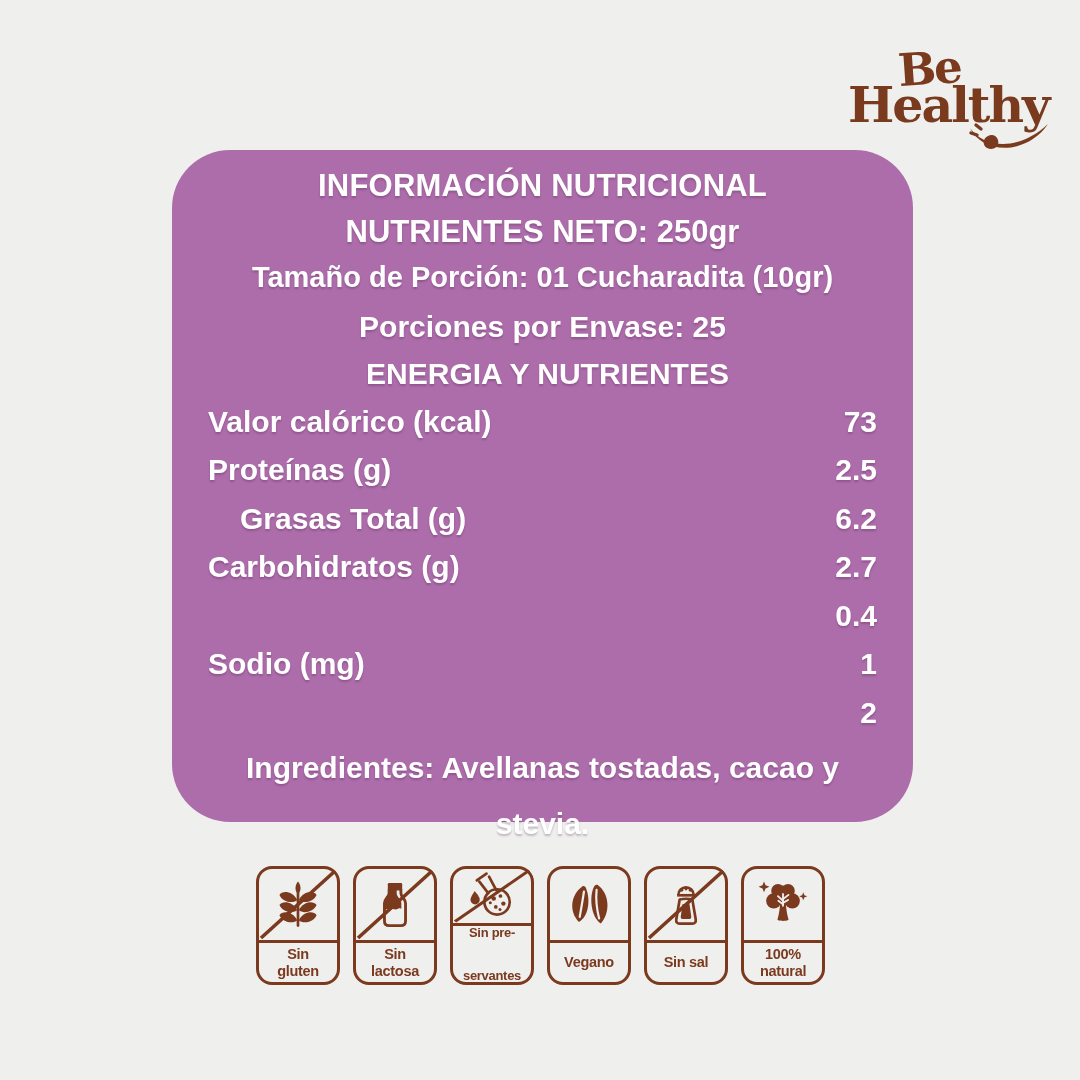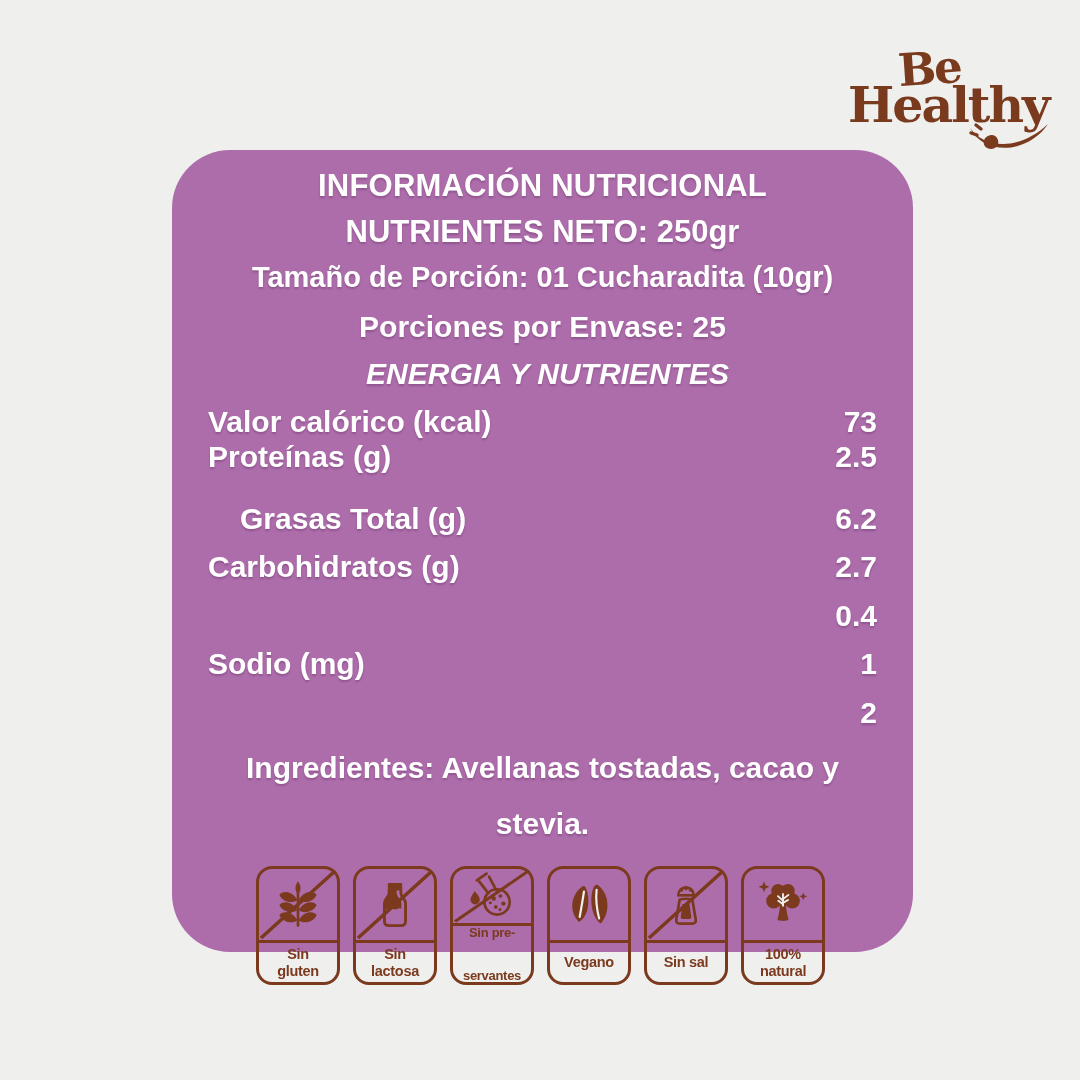--- a/index.html
+++ b/index.html
@@ -18,30 +18,30 @@
   }
   .logo-healthy{
     position:absolute;left:8px;top:36px;
     font-family:"DejaVu Serif",serif;font-weight:bold;
     font-size:49px;letter-spacing:-2px;
   }
   .logo-swoosh{position:absolute;left:122px;top:80px;width:90px;height:34px;}
 
   
   .panel{
-    position:absolute;left:172px;top:150px;width:741px;height:802px;
+    position:absolute;left:172px;top:150px;width:741px;height:672px;
     background:#ad6dab;border-radius:58px;color:#fff;font-weight:bold;
   }
   .panel .pline{position:absolute;left:36px;right:36px;text-align:center;
     text-shadow:0 2px 2px rgba(60,20,60,.25);}
   .p-title{top:18px;font-size:31px;letter-spacing:.2px;}
   .p-net{top:64px;font-size:31px;}
   .p-serving{top:111px;font-size:29px;}
   .p-portions{top:160px;font-size:30px;}
-  .p-section{top:207px;text-align:left;padding-left:10px;font-size:30px;font-style:italic;}
+  .p-section{top:207px;text-align:left;padding-left:10px;font-size:30px;}
   .nrow{position:absolute;left:36px;right:36px;font-size:30px;
     text-shadow:0 2px 2px rgba(60,20,60,.25);}
   .nrow .nvalue{position:absolute;right:0;top:0;}
   .nrow-2 .nlabel{margin-left:32px;}
   .p-ingredients{position:absolute;top:590px;left:0;right:0;display:flex;justify-content:center;}
   .p-ingredients span{max-width:668px;text-align:center;font-size:30px;line-height:56px;
     text-shadow:0 2px 2px rgba(60,20,60,.25);}
 
   
   .badges{position:absolute;left:256px;top:866px;display:flex;gap:13px;}
@@ -82,21 +82,21 @@
   <div class="pline p-title">INFORMACIÓN NUTRICIONAL</div>
   <div class="pline p-net">NUTRIENTES NETO: 250gr</div>
   <div class="pline p-serving">Tamaño de Porción: 01 Cucharadita (10gr)</div>
   <div class="pline p-portions">Porciones por Envase: 25</div>
   <div class="pline p-section">ENERGIA Y NUTRIENTES</div>
 
   <div class="nrow nrow-0" style="top:255px">
     <span class="nlabel">Valor calórico (kcal)</span>
     <span class="nvalue">73</span>
   </div>
-  <div class="nrow nrow-1" style="top:290px">
+  <div class="nrow nrow-1" style="top:303px">
     <span class="nlabel">Proteínas (g)</span>
     <span class="nvalue">2.5</span>
   </div>
   <div class="nrow nrow-2" style="top:352px">
     <span class="nlabel">Grasas Total (g)</span>
     <span class="nvalue">6.2</span>
   </div>
   <div class="nrow nrow-3" style="top:400px">
     <span class="nlabel">Carbohidratos (g)</span>
     <span class="nvalue">2.7</span>

